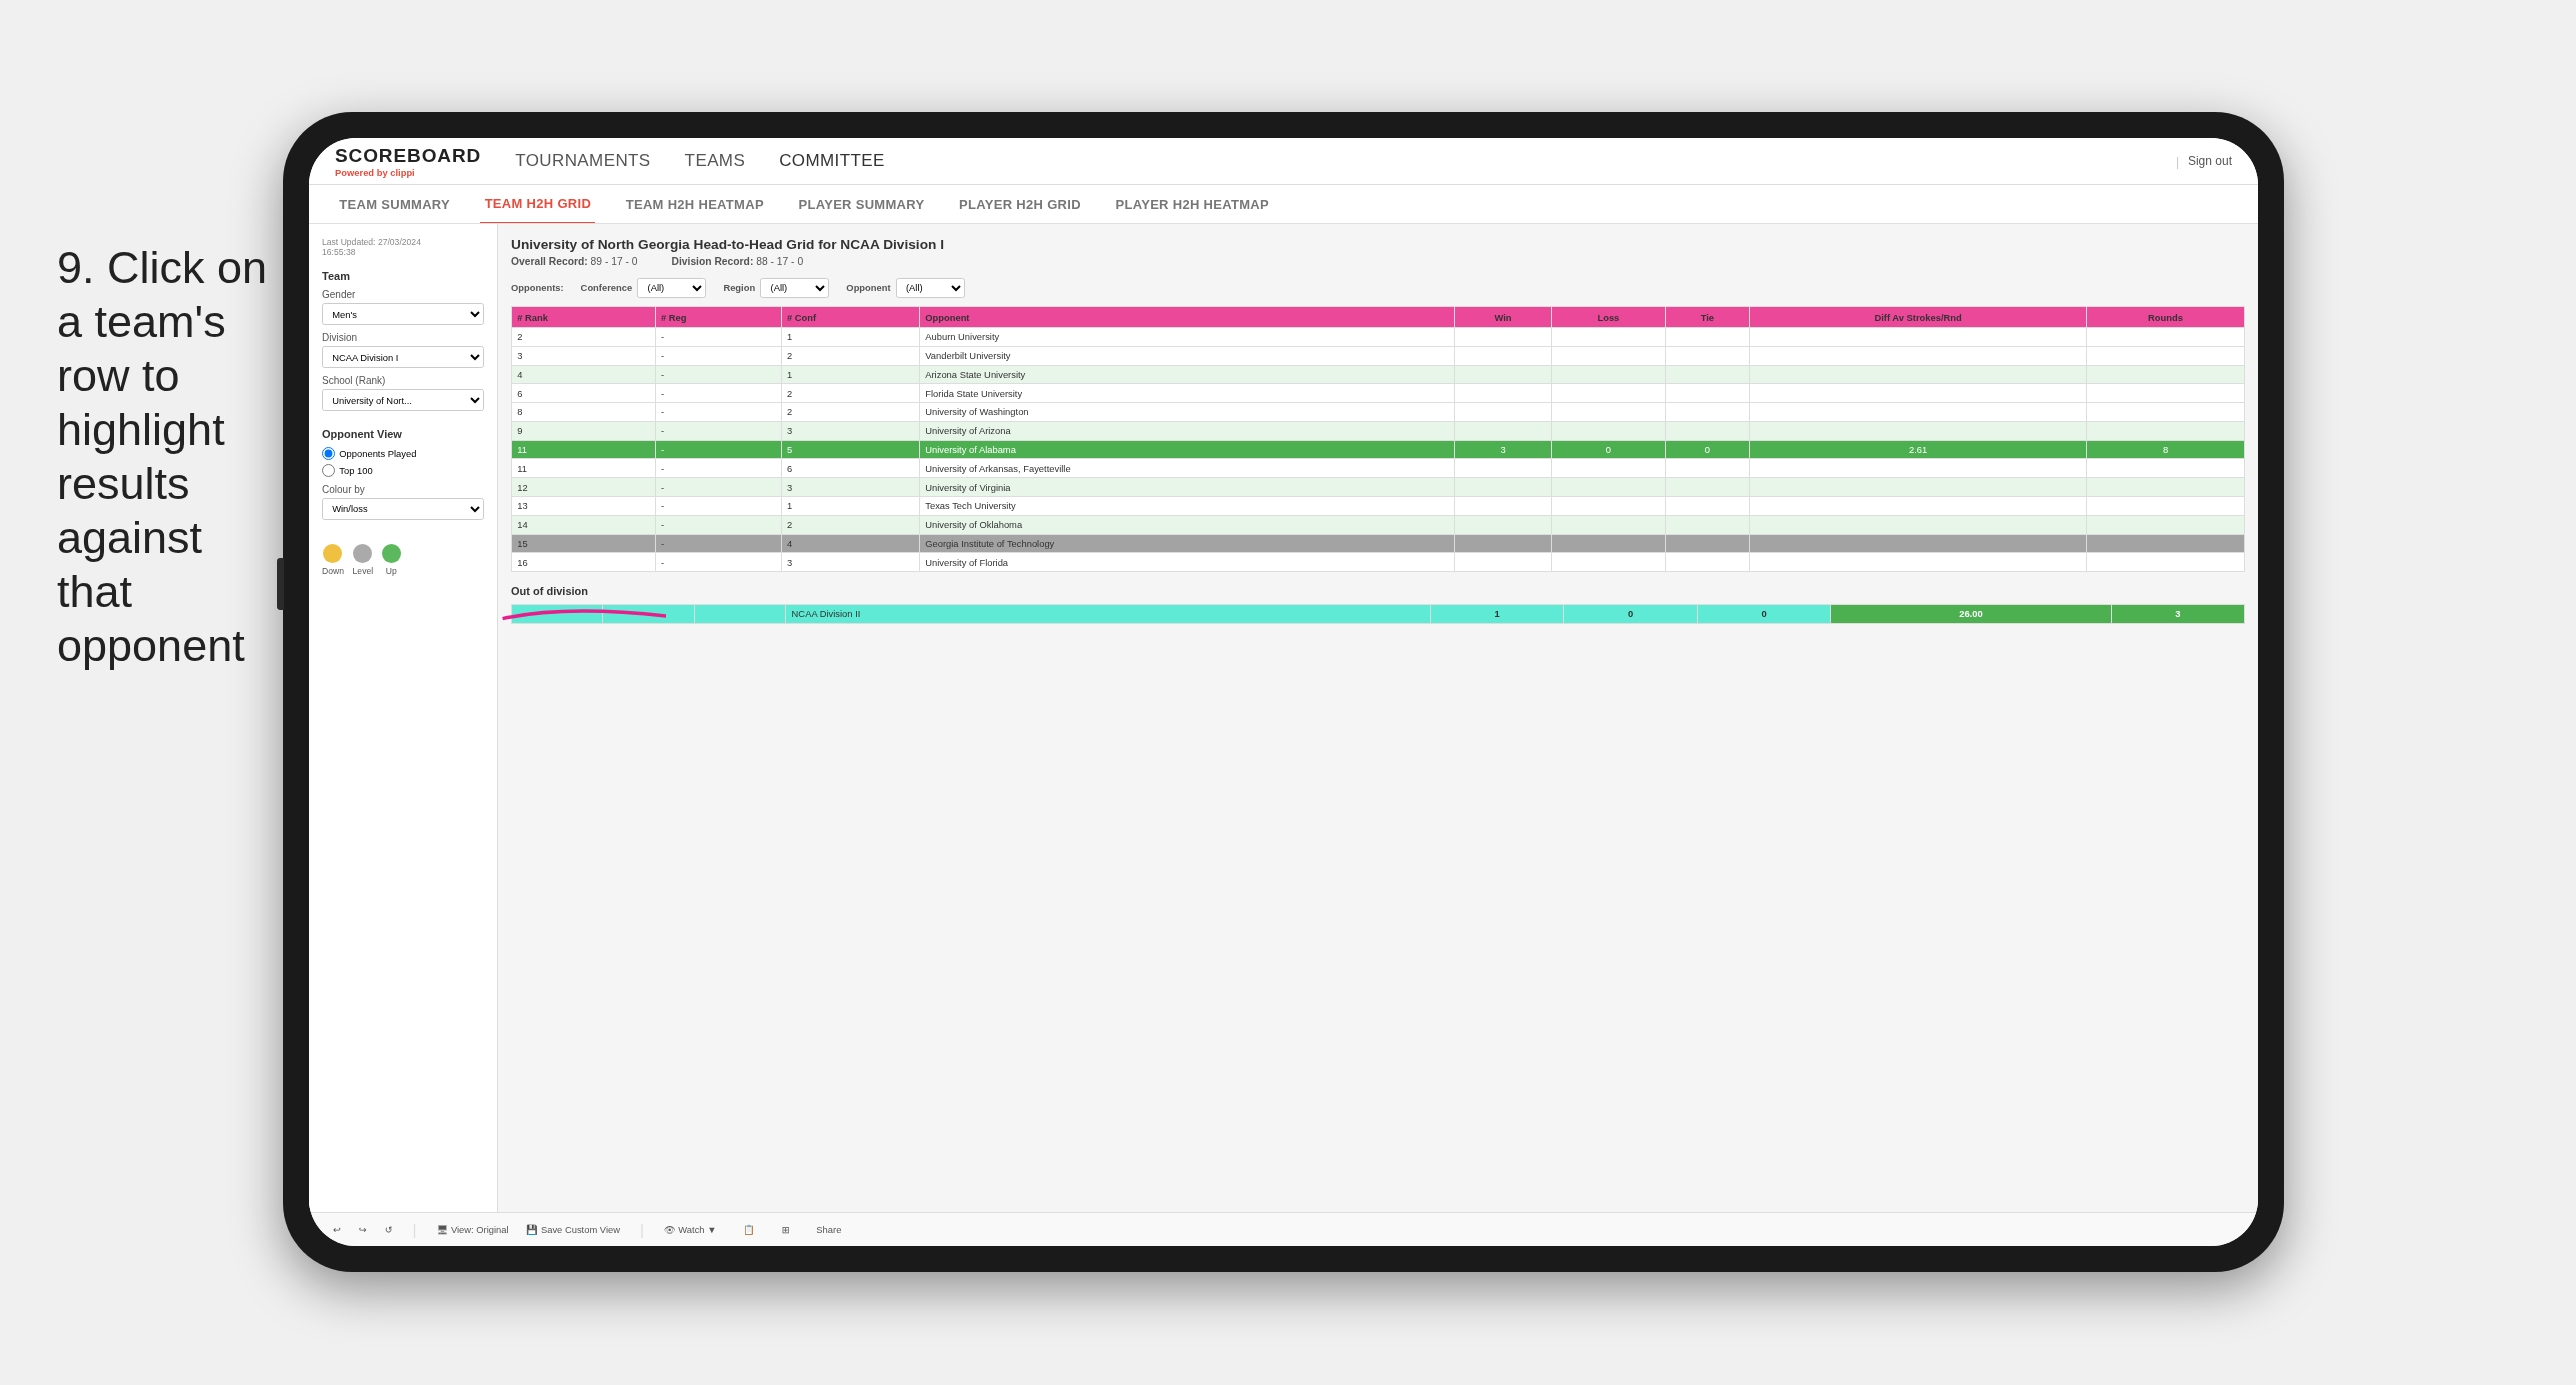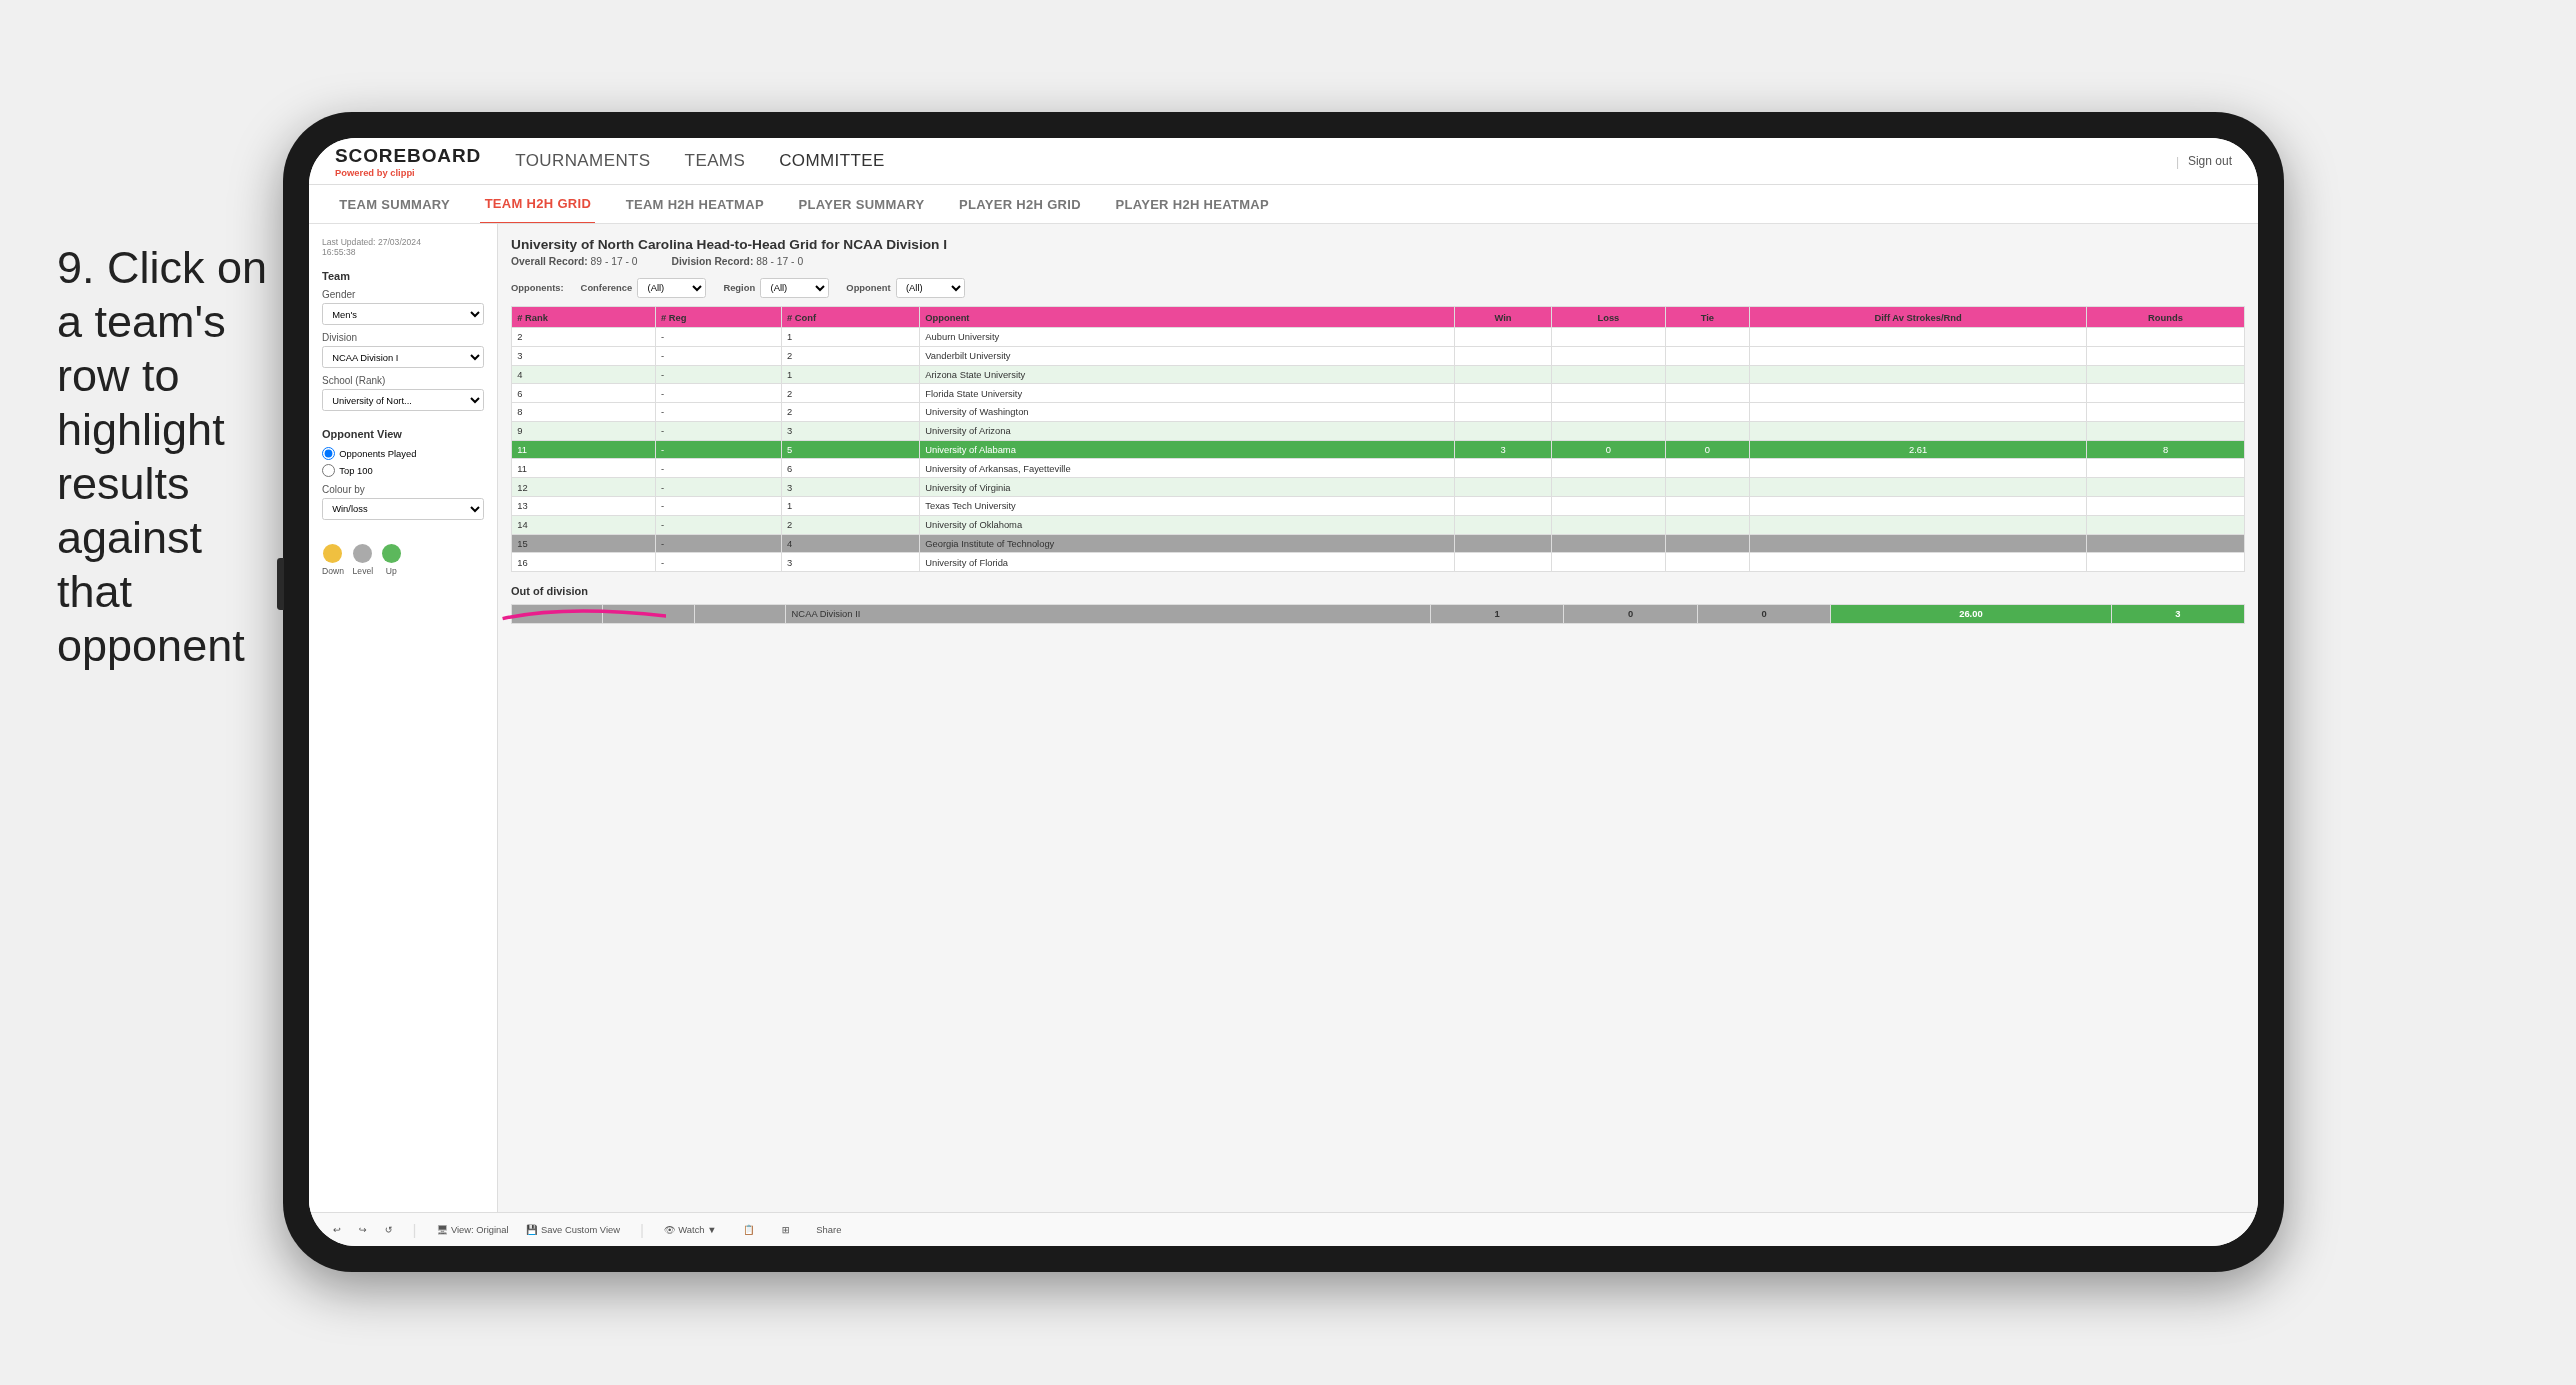--- a/index.html
+++ b/index.html
@@ -461,21 +461,21 @@
             <span>Level</span>
           </div>
           <div class="legend-item">
             <div class="legend-dot dot-up"></div>
             <span>Up</span>
           </div>
         </div>
       </div>
 
       <div class="grid-area">
-        <div class="grid-title">University of North Carolina Head-to-Head Grid for NCAA Division I</div>
+        <div class="grid-title">University of North Georgia Head-to-Head Grid for NCAA Division I</div>
         <div class="grid-records">
           <span>
             <b>Overall Record:</b>&nbsp;<span>89 - 17 - 0</span>
           </span>
           <span>
             <b>Division Record:</b>&nbsp;<span>88 - 17 - 0</span>
           </span>
         </div>
 
         <div class="filter-row">
@@ -659,21 +659,21 @@
                 <td style="color: rgb(51, 51, 51); text-align: center;"></td>
                 <td style="color: rgb(51, 51, 51); text-align: center;"></td>
                 <td style="color: rgb(51, 51, 51); text-align: center;"></td>
               </tr>
             </tbody>
         </table>
 
         <div class="out-of-division-title">Out of division</div>
         <table class="h2h-table">
           <tbody id="ood-tbody">
-          <tr style="background: #a3a3a3;">
+          <tr style="background: #5eead4;">
                 <td></td>
                 <td></td>
                 <td></td>
                 <td>NCAA Division II</td>
                 <td style="text-align: center; font-weight: 700;">1</td>
                 <td style="text-align: center; font-weight: 700;">0</td>
                 <td style="text-align: center; font-weight: 700;">0</td>
                 <td style="text-align: center; font-weight: 700; background: rgb(76, 175, 80); color: rgb(255, 255, 255);">26.00</td>
                 <td style="text-align: center; font-weight: 700; background: rgb(76, 175, 80); color: rgb(255, 255, 255);">3</td>
               </tr>

